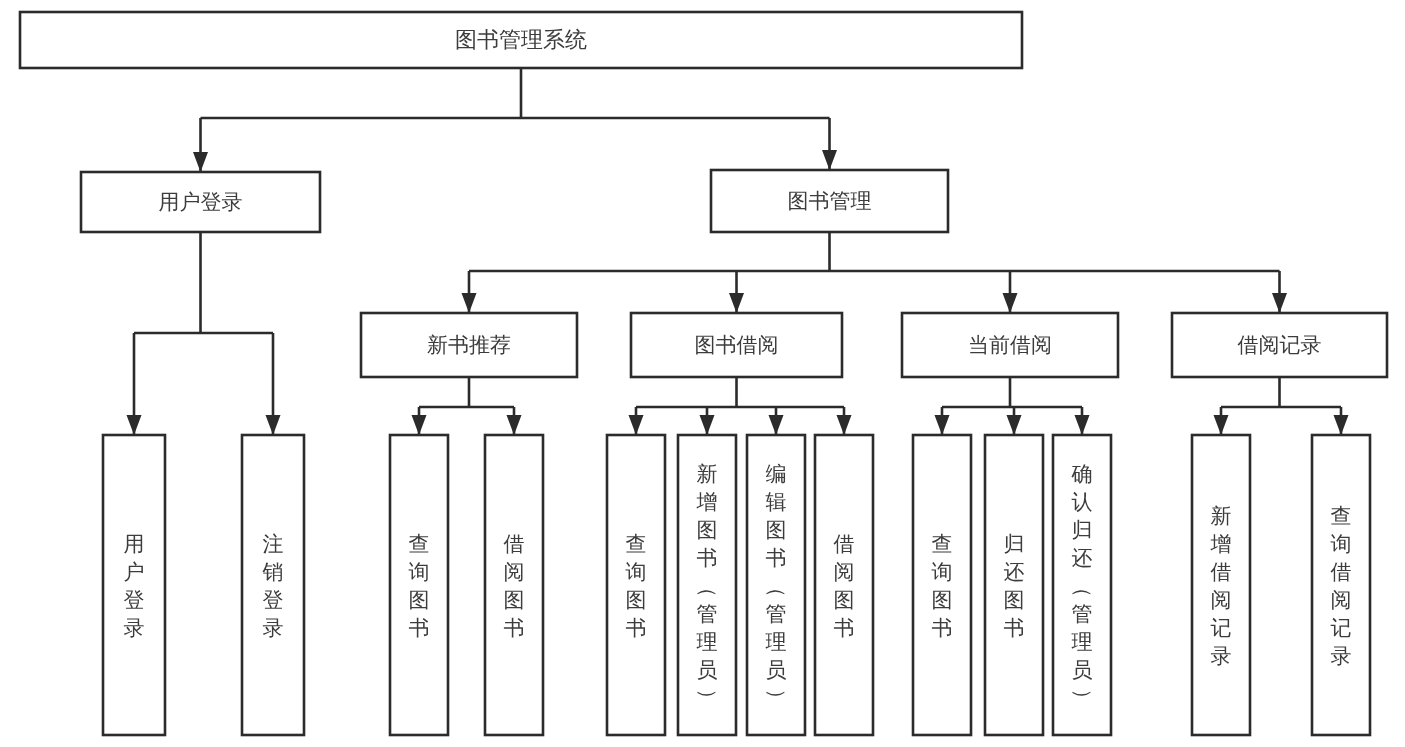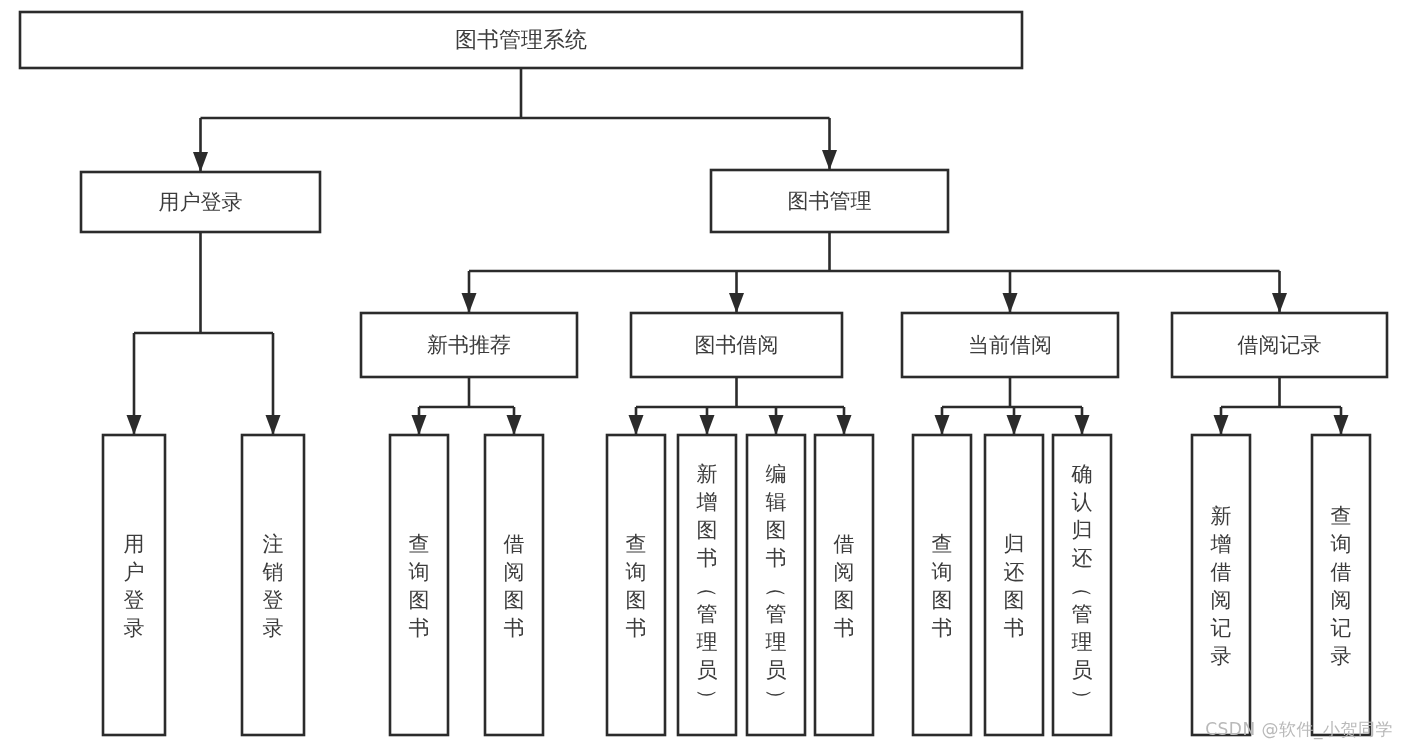--- a/index.html
+++ b/index.html
@@ -247,14 +247,13 @@
       <rect x="1312" y="435" width="58" height="300" class="node-box" fill="#ffffff" stroke="#2b2b2b"></rect>
       <g>
         <text x="1341" y="517" class="leaf-label-cell" fill="#3c3c3c">查</text>
         <text x="1341" y="545" class="leaf-label-cell" fill="#3c3c3c">询</text>
         <text x="1341" y="573" class="leaf-label-cell" fill="#3c3c3c">借</text>
         <text x="1341" y="601" class="leaf-label-cell" fill="#3c3c3c">阅</text>
         <text x="1341" y="629" class="leaf-label-cell" fill="#3c3c3c">记</text>
         <text x="1341" y="657" class="leaf-label-cell" fill="#3c3c3c">录</text>
       </g>
     </svg>
-  <div class="watermark">CSDN @软件_小贺同学</div>
 </div>
 
 </body></html>

